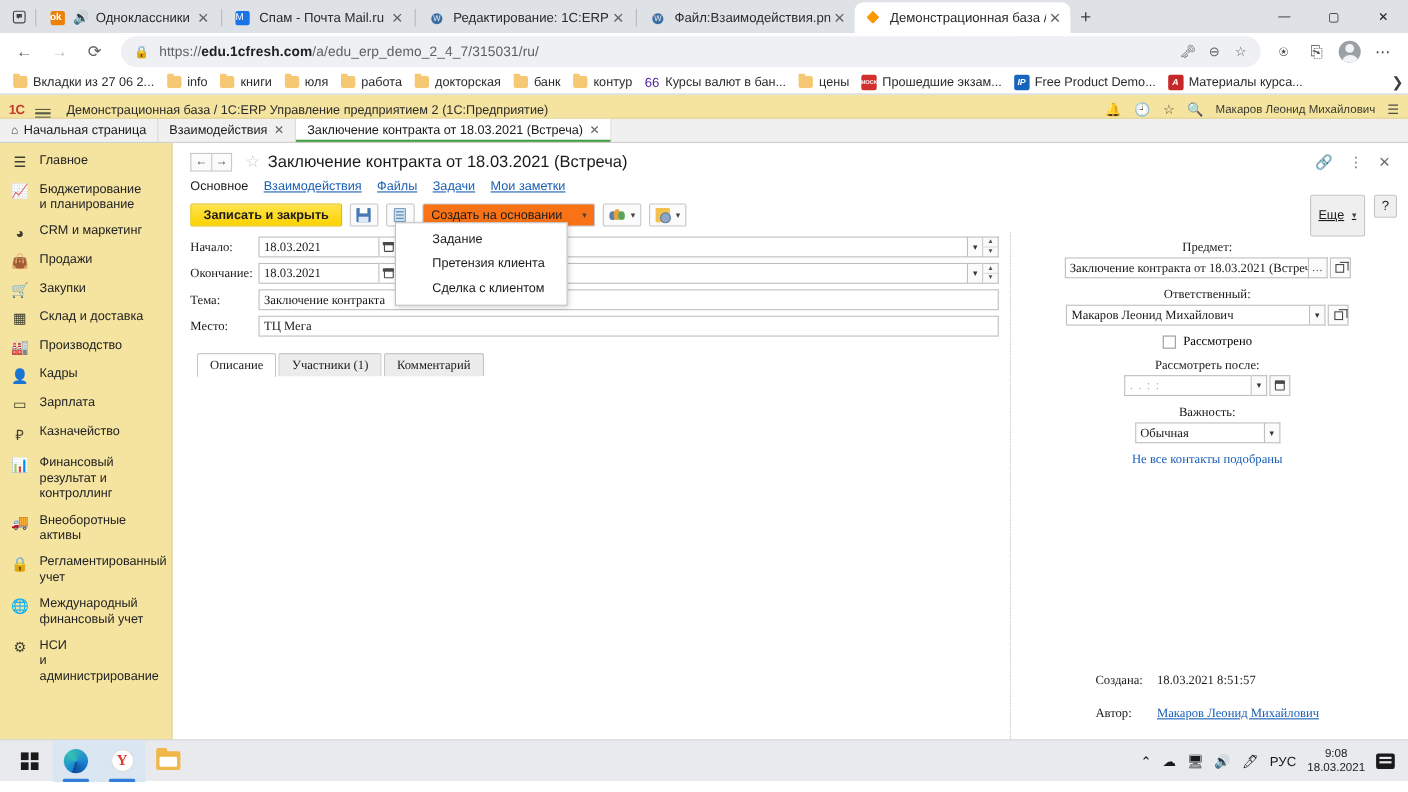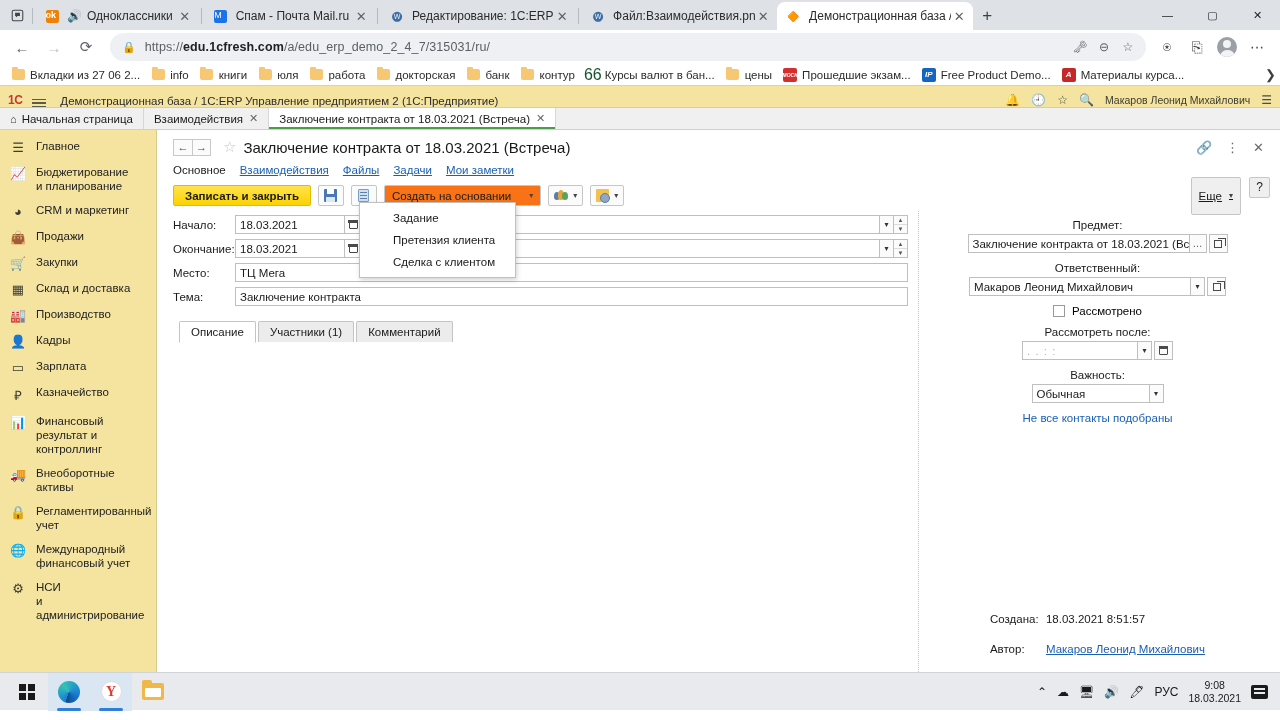--- a/index.html
+++ b/index.html
@@ -269,21 +269,21 @@
   .toolbar-right { position:absolute; right: 10px; display:flex; gap: 8px; }
   .btn-more {
     background:#efefef; border:1px solid #c6c6c6; border-radius:2px; height: 21px;
     display:flex; align-items:center; gap: 7px; padding: 18px 7px; font-size: 11.5px; color:#1a1a1a;text-decoration:underline;
   }
   .btn-help {
     background:#efefef; border:1px solid #c6c6c6; border-radius:2px; height:21px; width: 21px;
     display:flex; align-items:center; justify-content:center; font-size: 12px; color:#1a1a1a;
   }
 
-  .formbody { flex:1 1 auto; display:flex; min-height:0; }
+  .formbody { flex:1 1 auto; display:flex; min-height:0;font-family:Liberation Serif, serif; }
   .leftform { flex:1 1 auto; min-width:0; padding: 4px 10px 0 16px; display:flex; flex-direction:column; }
   .rightform { width: 362px; flex:0 0 362px; border-left:1px dotted #c4c4c4;
                padding: 8px 10px 0 6px; display:flex; flex-direction:column;align-items:center; }
 
   .frow { display:flex; align-items:center; margin-bottom: 5px; }
   .flabel { font-size: 11.5px; color:#1a1a1a; width: 62px; flex:0 0 62px; }
   .inputbox {
     height: 19px; border:1px solid #bfbfbf; background:#fff;
     display:flex; align-items:center; font-size: 11.5px; color:#1a1a1a;
     padding: 0 4px;
@@ -505,21 +505,21 @@
       <span>банк</span>
     </div>
   <div class="bm">
       <span class="bmi">
         <span class="folder-ic"></span>
       </span>
       <span>контур</span>
     </div>
   <div class="bm">
       <span class="bmi">
-        <span style="color:#14532d;font-size:16px;">66</span>
+        <span style="color:#4c1d95;font-size:12px;">66</span>
       </span>
       <span>Курсы валют в бан...</span>
     </div>
   <div class="bm">
       <span class="bmi">
         <span class="folder-ic"></span>
       </span>
       <span>цены</span>
     </div>
   <div class="bm">
@@ -754,27 +754,27 @@
               <span class="inputbox wide-input"></span>
               <span class="dd-arrow">▾</span>
               <span class="spin">
                   <i>▲</i>
                   <i>▼</i>
                 </span>
             </span>
           </div>
 
           <div class="frow">
+            <span class="flabel">Тема:</span>
+            <span class="inputbox wide-input">Заключение контракта</span>
+          </div>
+
+          <div class="frow">
             <span class="flabel">Место:</span>
             <span class="inputbox wide-input">ТЦ Мега</span>
-          </div>
-
-          <div class="frow">
-            <span class="flabel">Тема:</span>
-            <span class="inputbox wide-input">Заключение контракта</span>
           </div>
 
           <div class="tabstrip">
             <div class="ttabs sel">Описание</div>
             <div class="ttabs">Участники (1)</div>
             <div class="ttabs">Комментарий</div>
           </div>
 
         </div>
 

